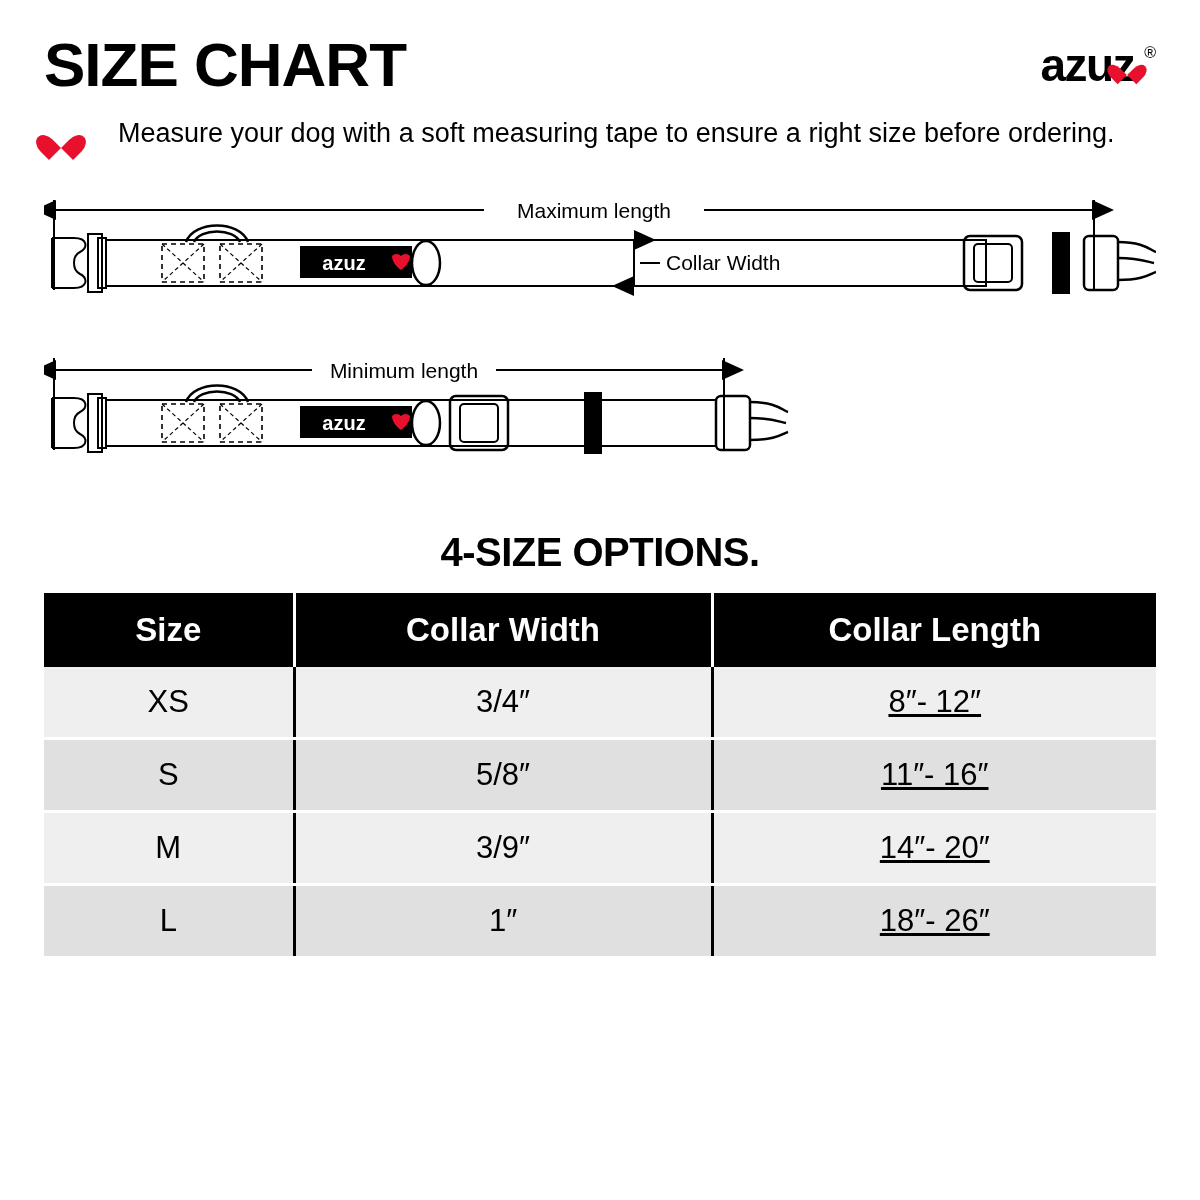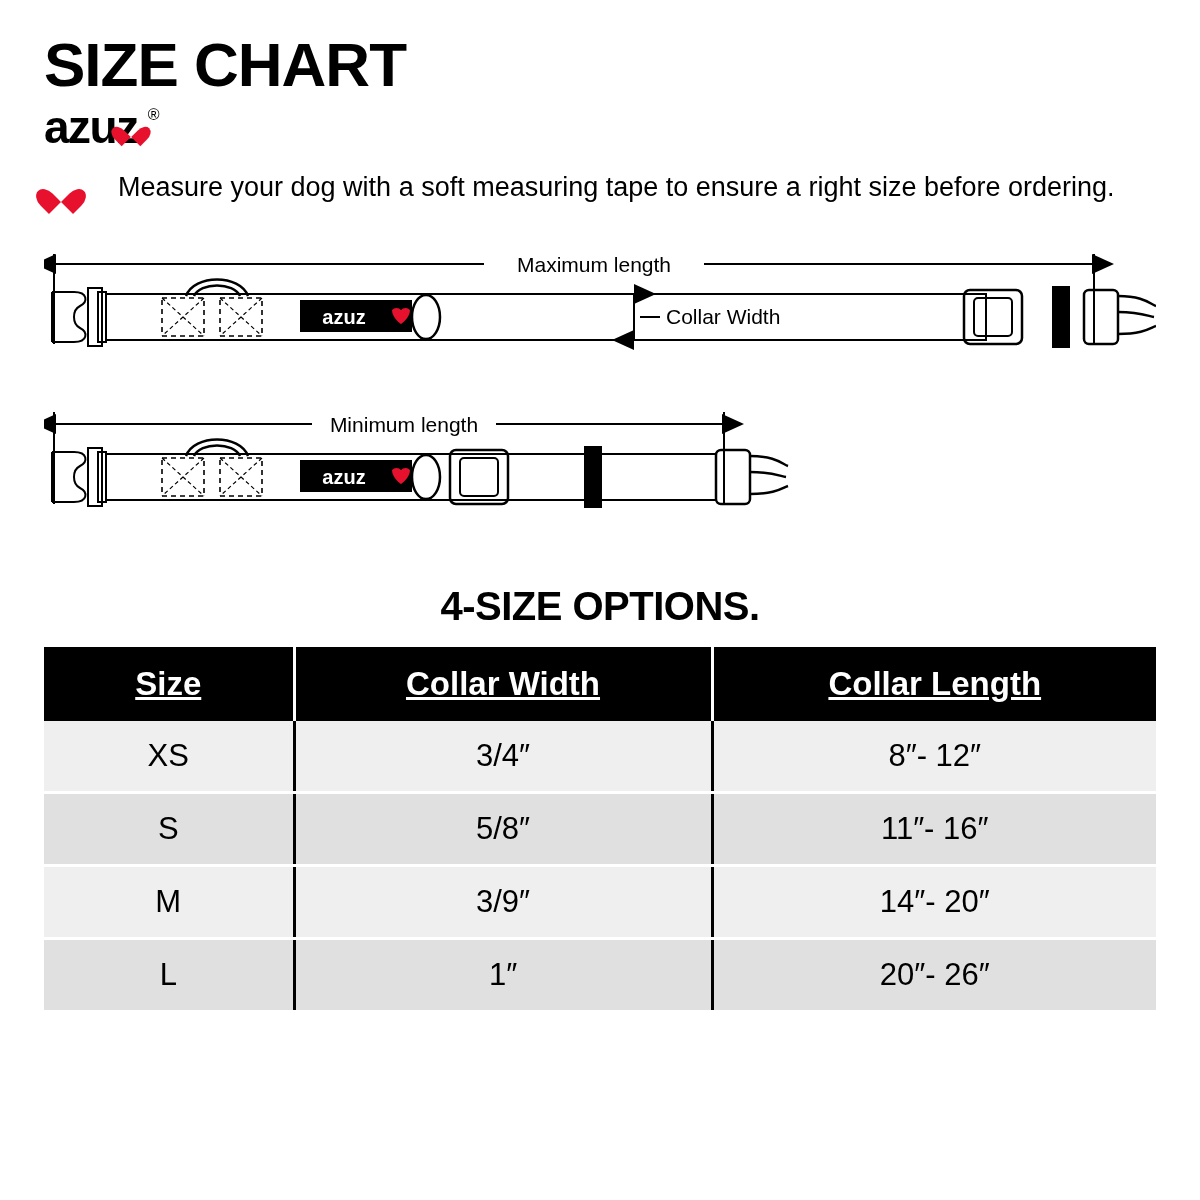--- a/index.html
+++ b/index.html
@@ -22,21 +22,20 @@
     box-sizing: border-box;
     padding: 0 44px;
   }
 
   
   .header-row {
     display: flex;
     align-items: flex-start;
     justify-content: space-between;
     padding-top: 34px;
-    flex-direction: column;
   }
   .title {
     font-size: 62px;
     font-weight: bold;
     letter-spacing: -1px;
     line-height: 1;
     margin: 0;
   }
   .brand {
     display: flex;
@@ -119,31 +118,30 @@
     border-collapse: collapse;
     table-layout: fixed;
   }
   table.size-table th {
     background: #000;
     color: #fff;
     font-size: 33px;
     font-weight: bold;
     padding: 18px 0;
     border-right: 3px solid #fff;
-    text-decoration: underline;
   }
   table.size-table th:last-child { border-right: none; }
   table.size-table td {
     font-size: 31px;
     text-align: center;
     padding: 17px 0;
     border-right: 3px solid #000000;
     border-bottom: 3px solid #fff;
   }
-  table.size-table td:last-child { border-right: none; }
+  table.size-table td:last-child { border-right: none; text-decoration: underline; }
   tr.row-odd td { background: #efefef; }
   tr.row-even td { background: #e0e0e0; }
   col.c-size { width: 250px; }
   col.c-width { width: 418px; }
   col.c-length { width: 444px; }
 </style>
 </head>
 <body>
 
 <div class="page">
@@ -278,18 +276,18 @@
         <td>11″- 16″</td>
       </tr>
       <tr class="row-odd">
         <td>M</td>
         <td>3/9″</td>
         <td>14″- 20″</td>
       </tr>
       <tr class="row-even">
         <td>L</td>
         <td>1″</td>
-        <td>20″- 26″</td>
+        <td>18″- 26″</td>
       </tr>
     </tbody>
   </table>
 
 </div>
 
 </body></html>

